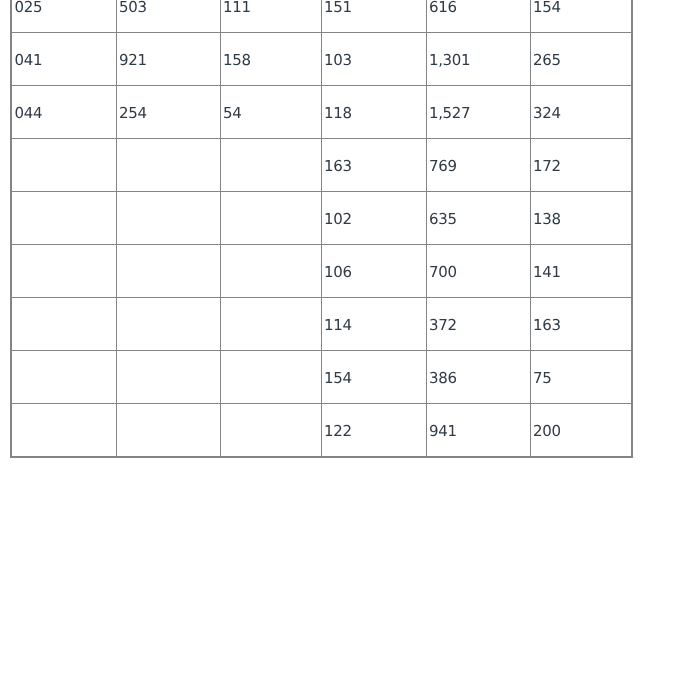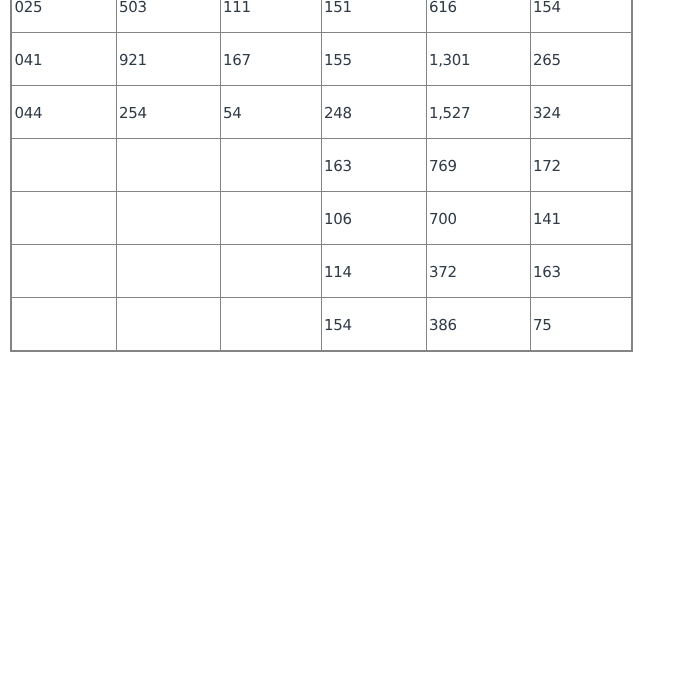--- a/index.html
+++ b/index.html
@@ -53,40 +53,48 @@
           <td><span class="v">025</span></td>
           <td><span class="v">503</span></td>
           <td><span class="v">111</span></td>
           <td><span class="v">151</span></td>
           <td><span class="v">616</span></td>
           <td><span class="v">154</span></td>
         </tr>
         <tr>
           <td><span class="v">041</span></td>
           <td><span class="v">921</span></td>
-          <td><span class="v">167</span></td>
-          <td><span class="v">155</span></td>
+          <td><span class="v">158</span></td>
+          <td><span class="v">103</span></td>
           <td><span class="v">1,301</span></td>
           <td><span class="v">265</span></td>
         </tr>
         <tr>
           <td><span class="v">044</span></td>
           <td><span class="v">254</span></td>
           <td><span class="v">54</span></td>
-          <td><span class="v">248</span></td>
+          <td><span class="v">118</span></td>
           <td><span class="v">1,527</span></td>
           <td><span class="v">324</span></td>
         </tr>
         <tr>
           <td class="empty"><span class="v"></span></td>
           <td class="empty"><span class="v"></span></td>
           <td class="empty"><span class="v"></span></td>
           <td><span class="v">163</span></td>
           <td><span class="v">769</span></td>
           <td><span class="v">172</span></td>
+        </tr>
+        <tr>
+          <td class="empty"><span class="v"></span></td>
+          <td class="empty"><span class="v"></span></td>
+          <td class="empty"><span class="v"></span></td>
+          <td><span class="v">102</span></td>
+          <td><span class="v">635</span></td>
+          <td><span class="v">138</span></td>
         </tr>
         <tr>
           <td class="empty"><span class="v"></span></td>
           <td class="empty"><span class="v"></span></td>
           <td class="empty"><span class="v"></span></td>
           <td><span class="v">106</span></td>
           <td><span class="v">700</span></td>
           <td><span class="v">141</span></td>
         </tr>
         <tr>
@@ -98,15 +106,23 @@
           <td><span class="v">163</span></td>
         </tr>
         <tr>
           <td class="empty"><span class="v"></span></td>
           <td class="empty"><span class="v"></span></td>
           <td class="empty"><span class="v"></span></td>
           <td><span class="v">154</span></td>
           <td><span class="v">386</span></td>
           <td><span class="v">75</span></td>
         </tr>
+        <tr>
+          <td class="empty"><span class="v"></span></td>
+          <td class="empty"><span class="v"></span></td>
+          <td class="empty"><span class="v"></span></td>
+          <td><span class="v">122</span></td>
+          <td><span class="v">941</span></td>
+          <td><span class="v">200</span></td>
+        </tr>
       </tbody>
   </table>
 </div>
 
 </body></html>

